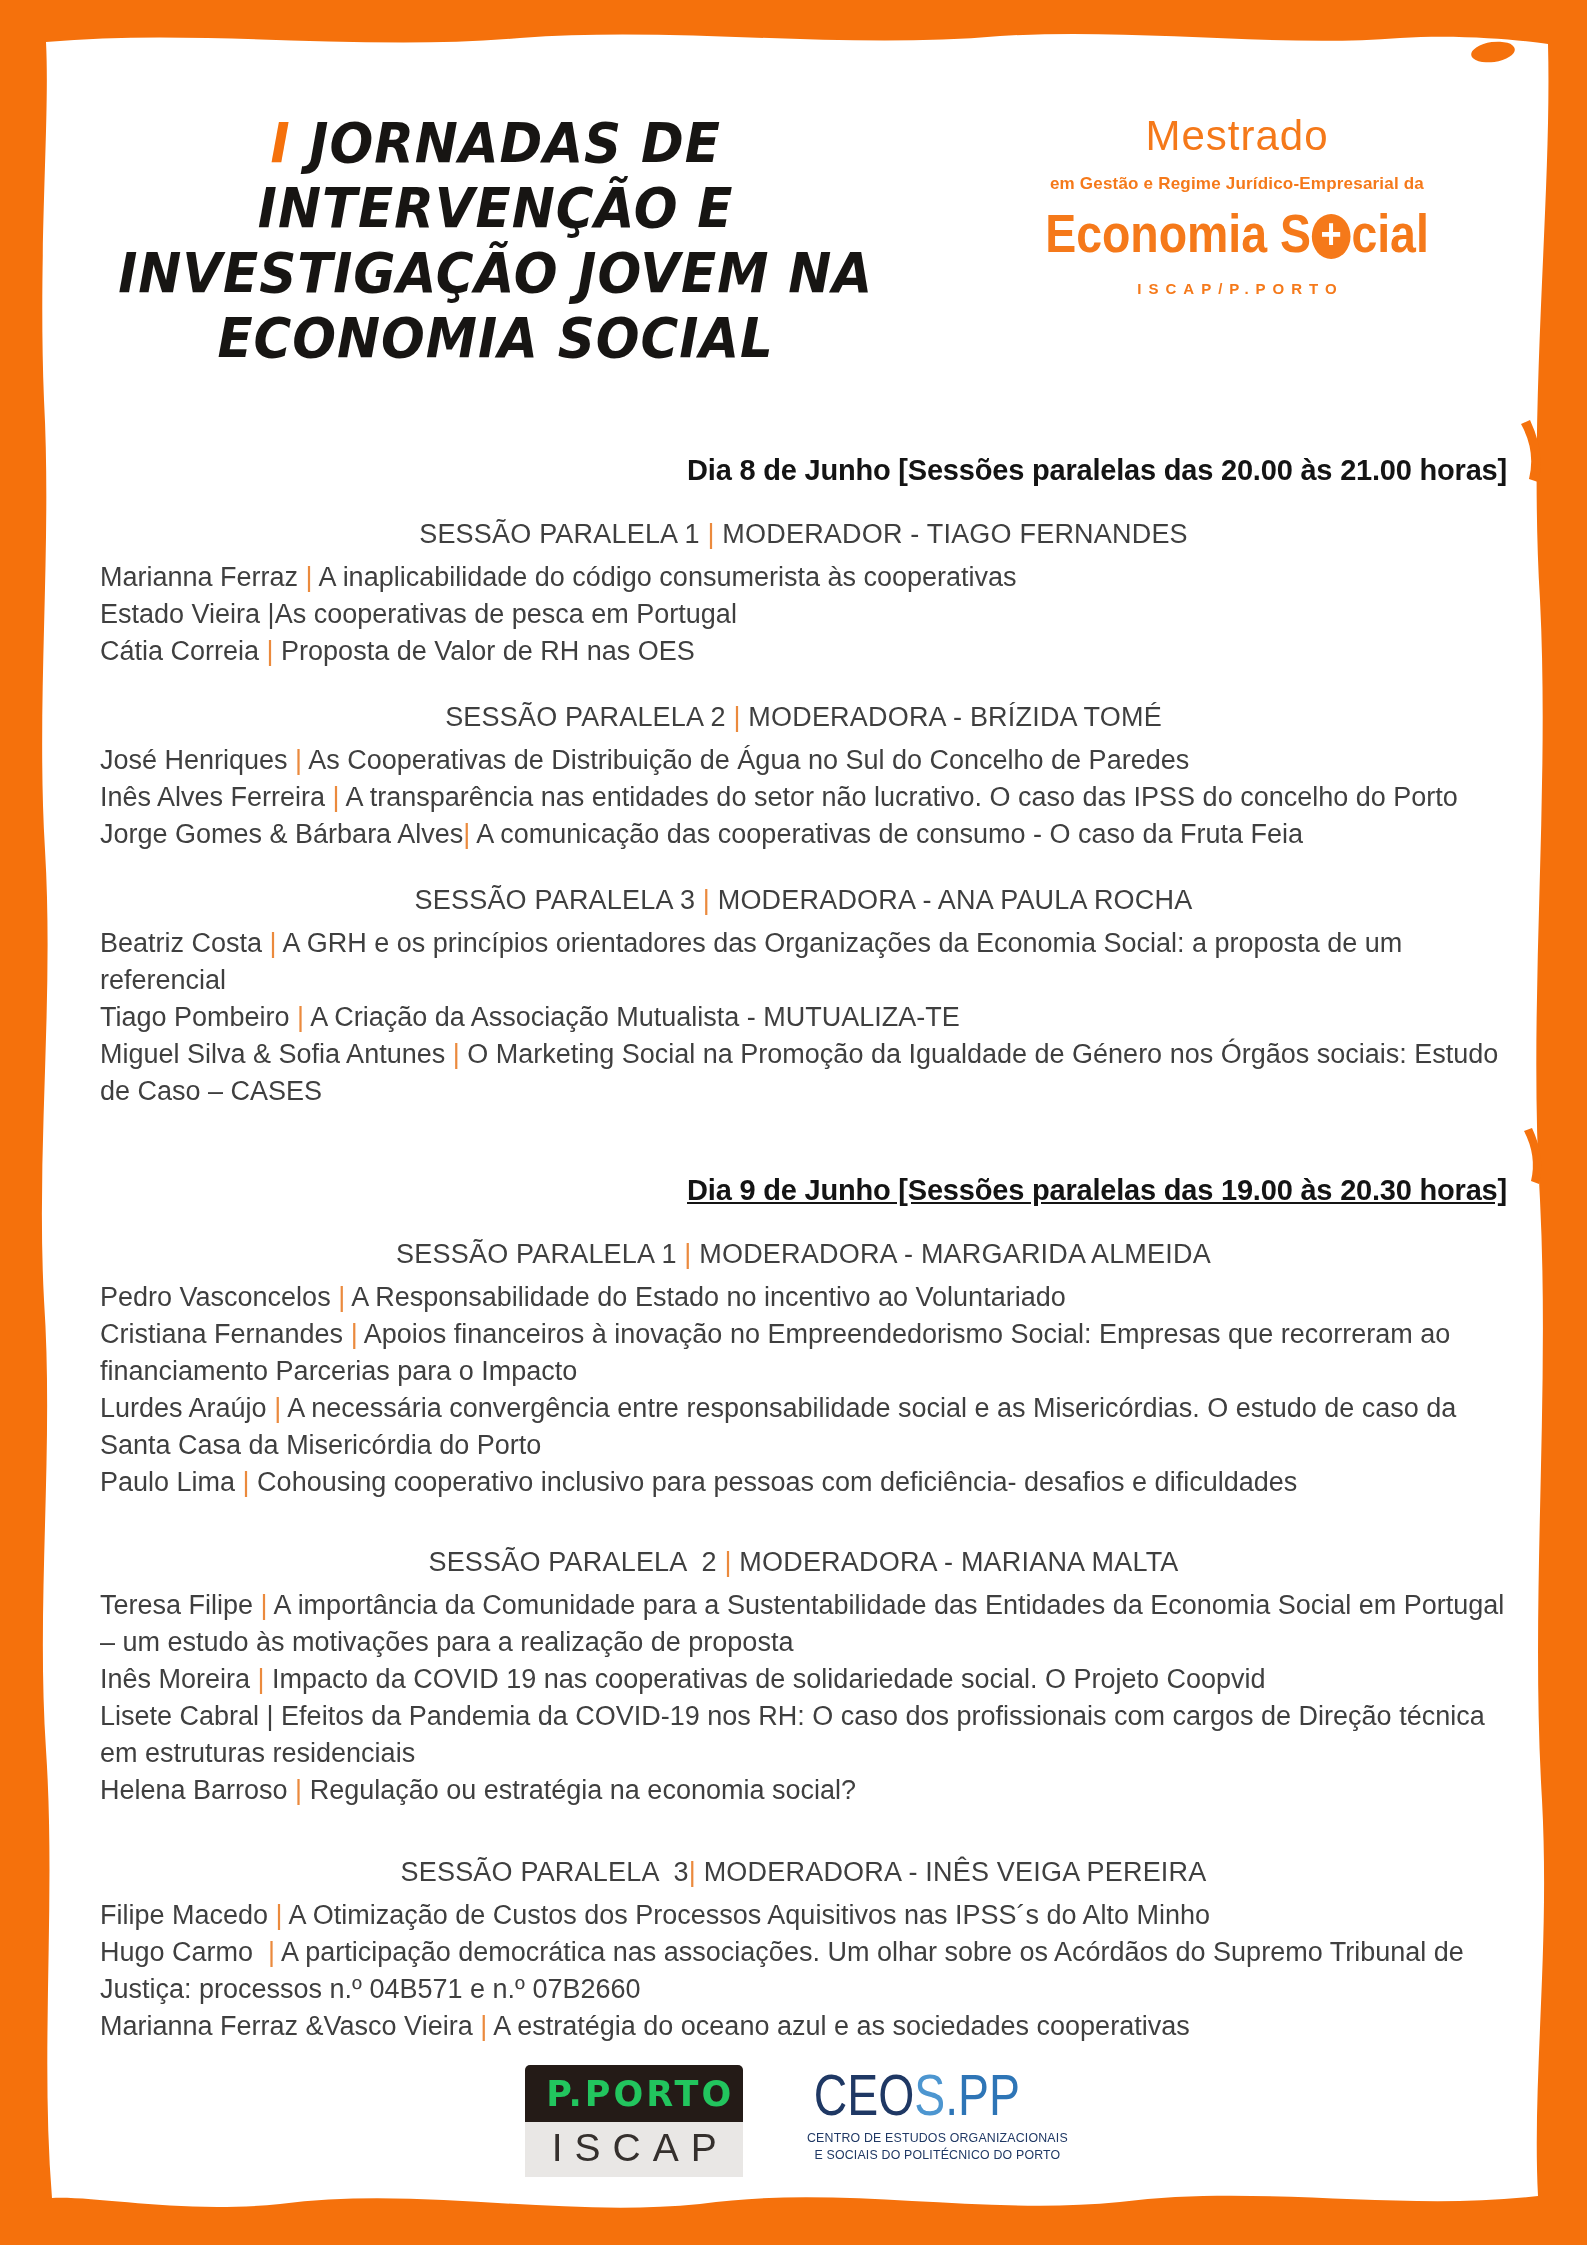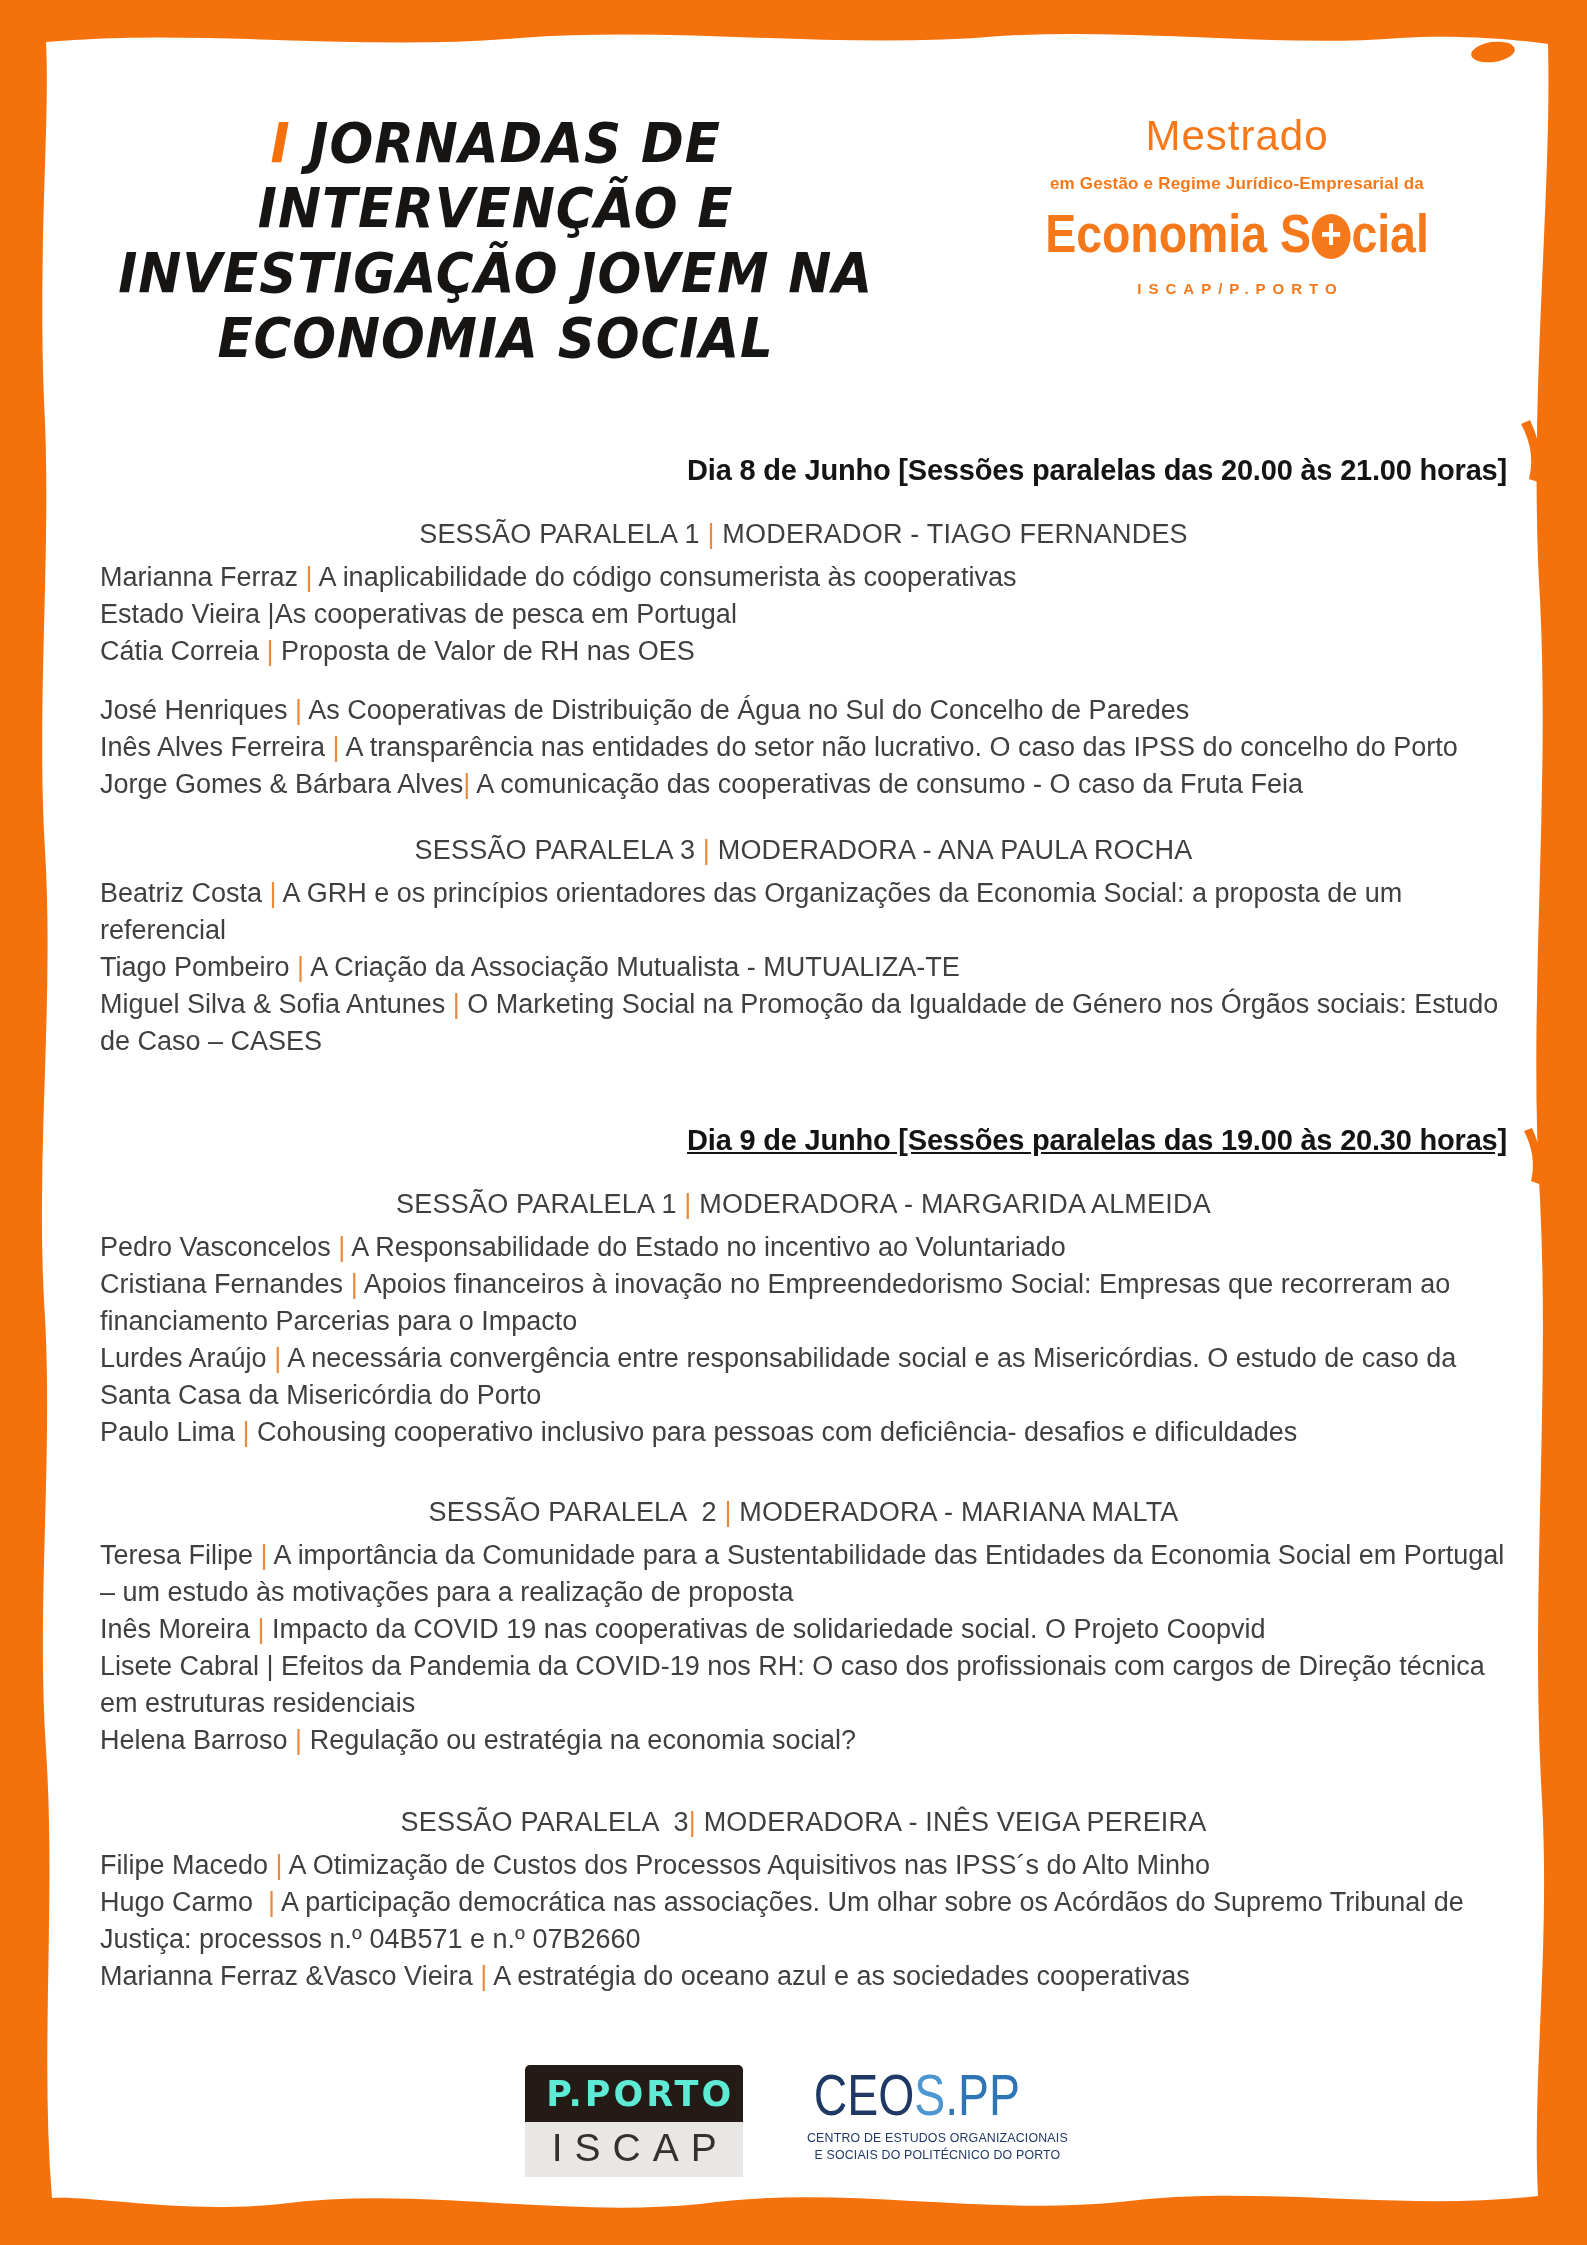--- a/index.html
+++ b/index.html
@@ -55,21 +55,21 @@
     font-size:27px;line-height:37px;color:#3F3F3F;
     margin:0;white-space:pre-wrap;
   }
   .sep{font-weight:normal;}
   .sep.o{color:#EB8A3D;}
   .sep.d{color:#3F3F3F;}
   
   .logos{margin-top:auto;display:flex;justify-content:center;align-items:flex-start;gap:64px;padding-bottom:8px;}
   .logo-pporto{width:218px;text-align:center;}
   .pp-top{
-    background:#241B17;color:#5eead4;
+    background:#241B17;color:#22c55e;
     font-family:"DejaVu Sans",sans-serif;
     font-size:35px;font-weight:bold;letter-spacing:3px;
     padding:9px 0 8px 12px;border-radius:5px 5px 0 0;
   }
   .pp-bottom{
     background:#E9E7E5;color:#35302D;
     font-size:39px;font-weight:normal;letter-spacing:12px;text-indent:12px;
     padding:4px 0 7px 0;
   }
   .logo-ceos{text-align:center;padding-top:0;}
@@ -136,20 +136,21 @@
       <h2 class="dayh">Dia 8 de Junho [Sessões paralelas das 20.00 às 21.00 horas]</h2>
 
       <div class="session">
         <h3 class="sess"><span>SESSÃO PARALELA 1 </span><span class="sep o">|</span><span> MODERADOR - TIAGO FERNANDES</span></h3>
         <p class="row"><span>Marianna Ferraz </span><span class="sep o">|</span><span> A inaplicabilidade do código consumerista às cooperativas</span></p>
         <p class="row"><span>Estado Vieira </span><span class="sep d">|</span><span>As cooperativas de pesca em Portugal</span></p>
         <p class="row"><span>Cátia Correia </span><span class="sep o">|</span><span> Proposta de Valor de RH nas OES</span></p>
       </div>
 
       <div class="session">
+        <h3 class="sess"><span>SESSÃO PARALELA 2 </span><span class="sep o">|</span><span> MODERADORA - BRÍZIDA TOMÉ</span></h3>
         <p class="row"><span>José Henriques </span><span class="sep o">|</span><span> As Cooperativas de Distribuição de Água no Sul do Concelho de Paredes</span></p>
         <p class="row"><span>Inês Alves Ferreira </span><span class="sep o">|</span><span> A transparência nas entidades do setor não lucrativo. O caso das IPSS do concelho do Porto</span></p>
         <p class="row"><span>Jorge Gomes &amp; Bárbara Alves</span><span class="sep o">|</span><span> A comunicação das cooperativas de consumo - O caso da Fruta Feia</span></p>
       </div>
 
       <div class="session">
         <h3 class="sess"><span>SESSÃO PARALELA 3 </span><span class="sep o">|</span><span> MODERADORA - ANA PAULA ROCHA</span></h3>
         <p class="row"><span>Beatriz Costa </span><span class="sep o">|</span><span> A GRH e os princípios orientadores das Organizações da Economia Social: a proposta de um referencial</span></p>
         <p class="row"><span>Tiago Pombeiro </span><span class="sep o">|</span><span> A Criação da Associação Mutualista - MUTUALIZA-TE</span></p>
         <p class="row"><span>Miguel Silva &amp; Sofia Antunes </span><span class="sep o">|</span><span> O Marketing Social na Promoção da Igualdade de Género nos Órgãos sociais: Estudo de Caso – CASES</span></p>

